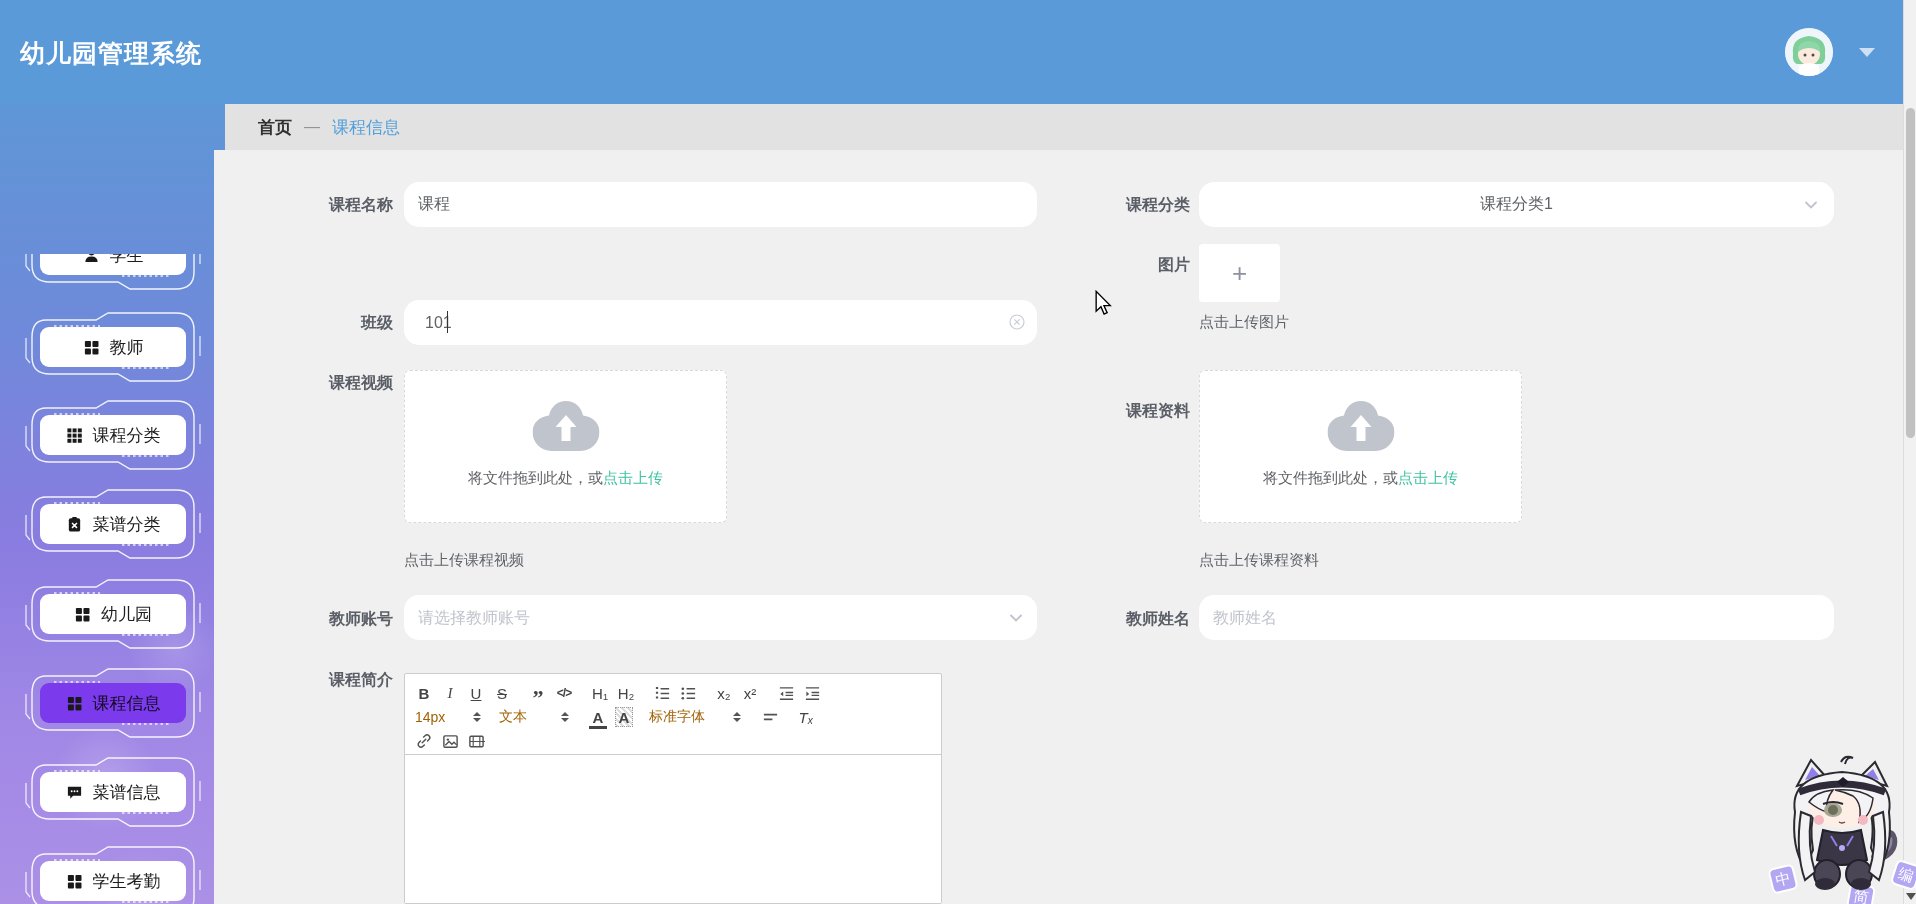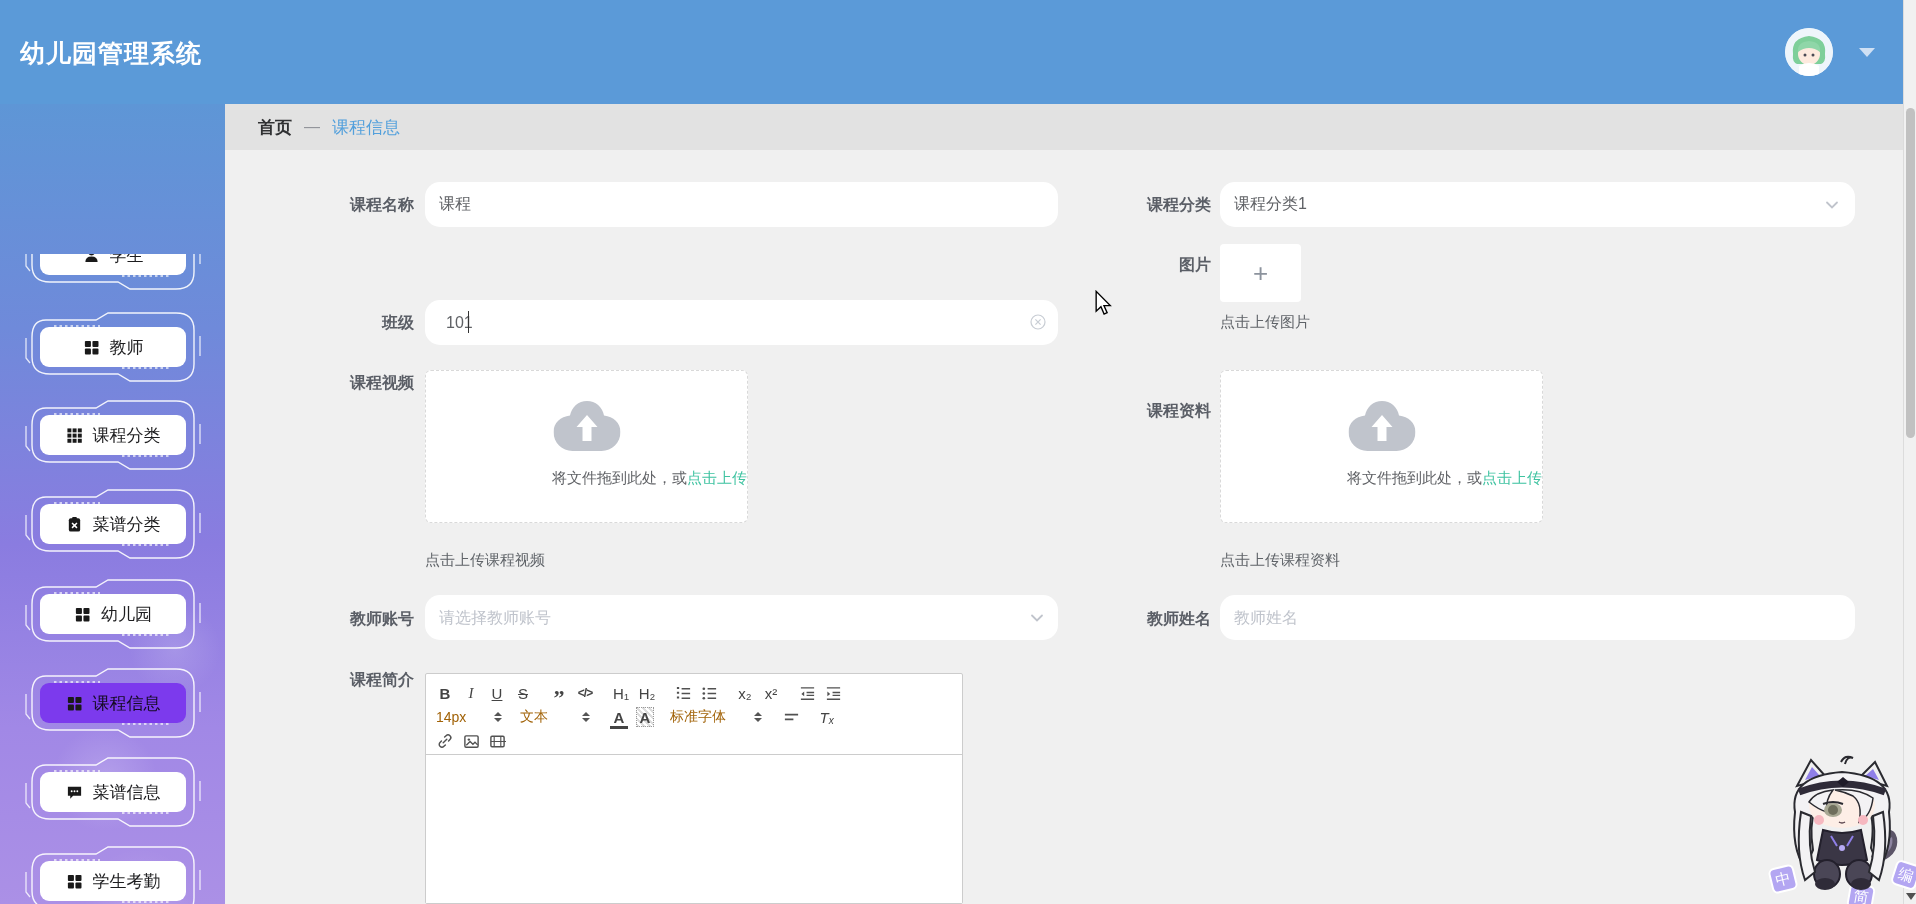--- a/index.html
+++ b/index.html
@@ -29,36 +29,36 @@
   .clip-first { position:absolute; left:18px; top:150px; width:190px; height:52px; overflow:hidden; cursor:pointer; }
   .clip-first .side-item { position:absolute; left:0; top:-36px; }
 
   
   .crumbbar { position:absolute; left:225px; top:104px; width:1678px; height:46px; background:#e2e2e2; display:flex; align-items:center; }
   .crumbbar .home { margin-left:33px; font-size:17px; font-weight:bold; color:#303133; }
   .crumbbar .sep { margin:0 12px; color:#909399; font-size:16px; }
   .crumbbar .cur { color:#53a0dc; font-size:17px; cursor:pointer; }
 
   
-  .main { position:absolute; left:235px; top:150px; width:1678px; height:754px; background:#f0f0f0; }
+  .main { position:absolute; left:214px; top:150px; width:1678px; height:754px; background:#f0f0f0; }
   .flabel { position:absolute; color:#5a5e66; font-size:16px; font-weight:600; text-align:right; width:120px; }
   .tinput { position:absolute; height:45px; background:#fff; border:none; border-radius:15px; padding:0 14px; font-size:16px; color:#606266; font-family:inherit; outline:none; }
   .tinput::placeholder { color:#c0c4cc; }
   .sel-caret { position:absolute; width:14px; height:14px; }
   .sel-caret svg { display:block; }
   .clear-ic { position:absolute; width:16px; height:16px; }
   .caretbar { position:absolute; width:1px; height:22px; background:#333; }
 
   .upbox-sm { position:absolute; width:81px; height:58px; background:#fff; border-radius:4px; display:flex; align-items:center; justify-content:center; cursor:pointer; }
   .upbox-sm .plus { font-size:26px; color:#8c939d; font-weight:300; line-height:1; }
   .tip { position:absolute; font-size:15px; color:#5f6368; }
 
   .dragbox { position:absolute; width:323px; height:153px; background:#fff; border:1px dashed #d9d9d9; border-radius:6px; cursor:pointer; }
   .dragbox .cloud { position:absolute; left:50%; top:30px; transform:translateX(-50%); }
-  .dragbox .dtext { position:absolute; left:0; right:0; top:98px; text-align:right; font-size:15px; color:#606266; }
+  .dragbox .dtext { position:absolute; left:0; right:0; top:98px; text-align:center; font-size:15px; color:#606266; }
   .dragbox .dtext .lnk { color:#3fc3a1; cursor:pointer; }
 
   
   .editor { position:absolute; left:190px; top:523px; width:538px; height:231px; background:#fff; border:1px solid #ccc; border-radius:2px; }
   .ed-toolbar { position:absolute; left:0; top:0; width:100%; height:81px; border-bottom:1px solid #ccc; padding:7px 10px 4px 10px; color:#515151; }
   .ed-row { display:flex; align-items:center; height:24px; }
   .tbtn { display:inline-flex; align-items:center; justify-content:center; min-width:18px; height:20px; margin-right:8px; cursor:pointer; font-size:15px; color:#444; }
   .tbtn.g { margin-left:10px; }
   .tbtn.bold { font-weight:bold; }
   .tbtn.ital { font-style:italic; font-family:"Liberation Serif","DejaVu Serif",serif; }
@@ -276,21 +276,21 @@
     <span class="sep">—</span>
     <span class="cur">课程信息</span>
   </div>
 
   <div class="main">
 
     <div class="flabel" style="left:59px; top:45px;">课程名称</div>
     <input class="tinput" style="left: 190px; top: 32px; width: 633px;" value="课程">
 
     <div class="flabel" style="left:856px; top:45px;">课程分类</div>
-    <input class="tinput" style="left: 985px; top: 32px; width: 635px;" readonly="" value="课程分类1">
+    <input class="tinput" style="left: 985px; top: 32px; width: 635px; text-align: center;" readonly="" value="课程分类1">
     <div class="sel-caret" style="left:1590px; top:48px;">
       <svg width="14" height="14" viewBox="0 0 14 14">
           <path d="M2 4.5 L7 9.5 L12 4.5" fill="none" stroke="#c0c4cc" stroke-width="1.8" stroke-linecap="round"></path>
         </svg>
     </div>
 
     <div class="flabel" style="left:856px; top:105px;">图片</div>
     <div class="upbox-sm" style="left:985px; top:94px;">
       <span class="plus">+</span>
     </div>

